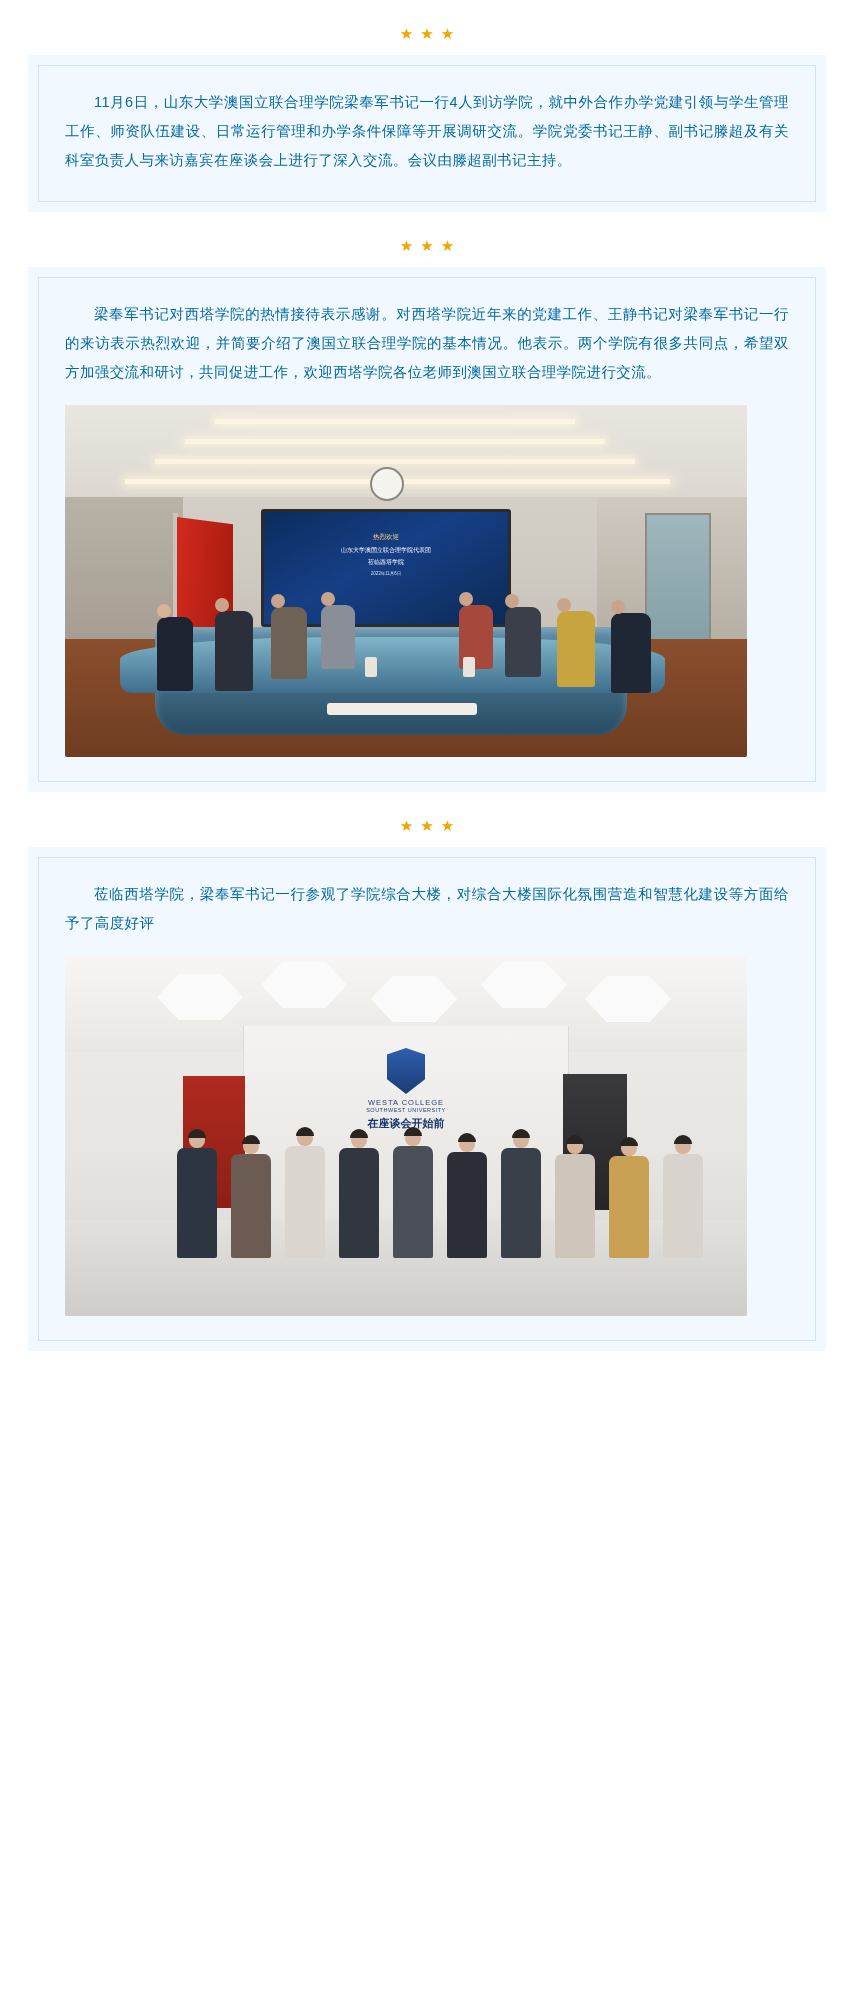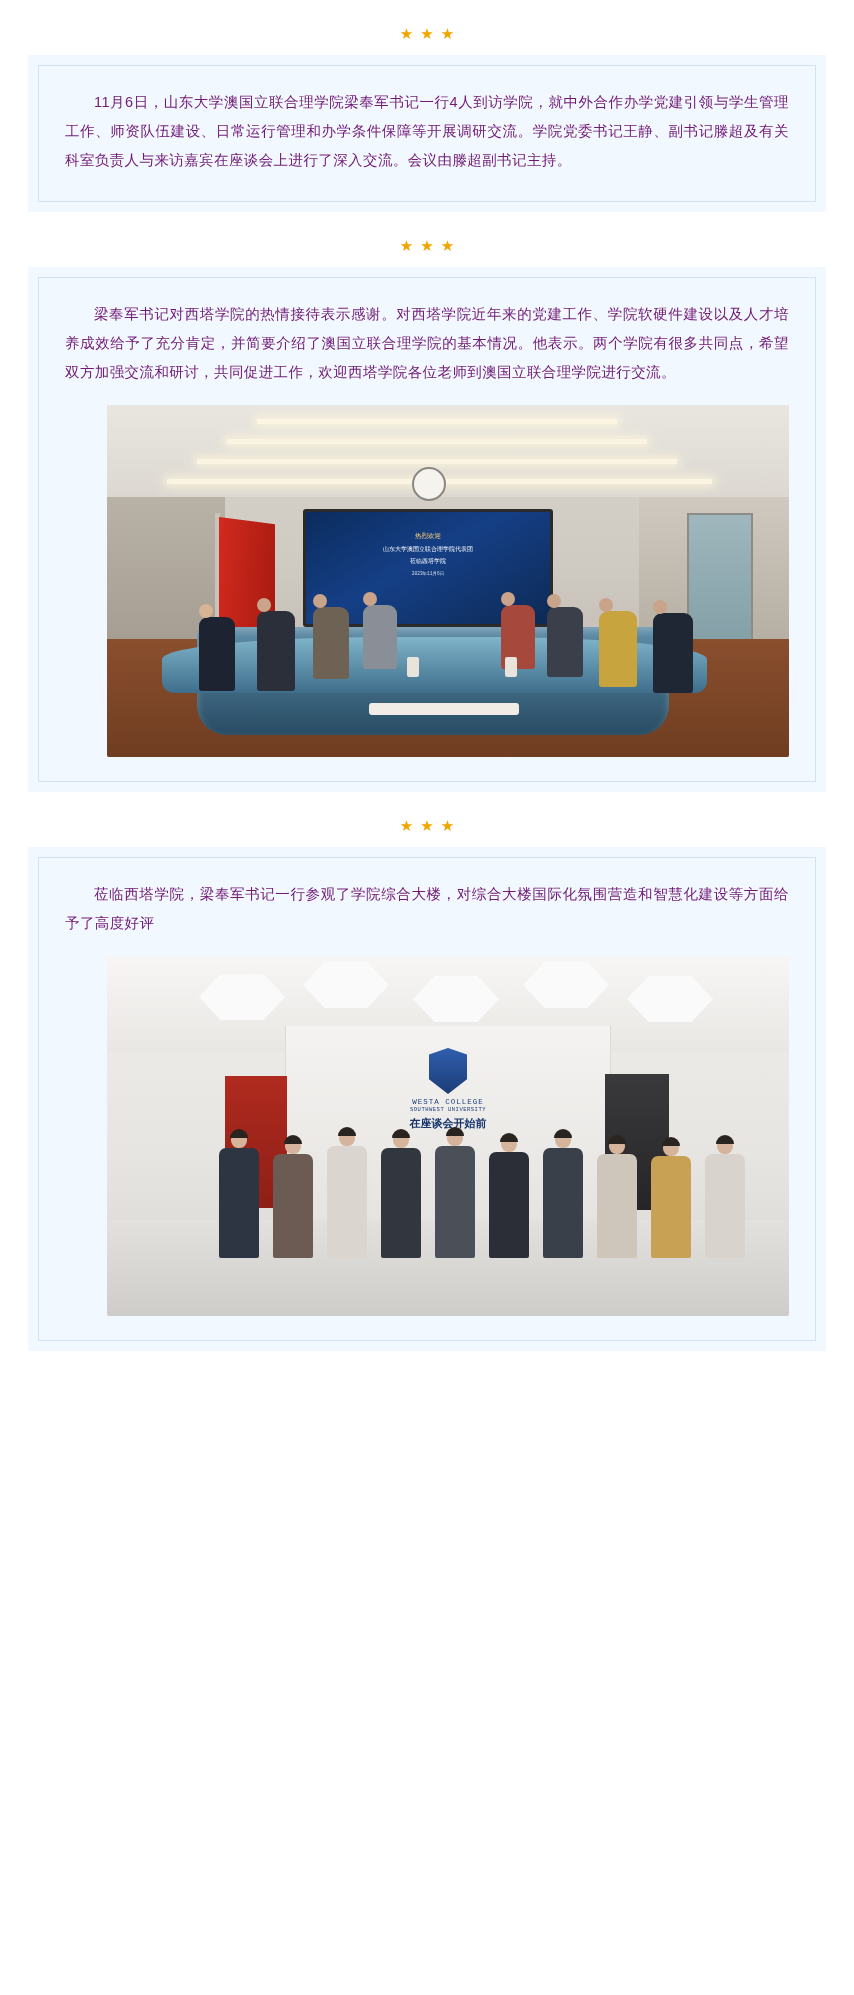--- a/index.html
+++ b/index.html
@@ -53,30 +53,29 @@
   }
   .card.first .card-inner { padding-bottom: 26px; }
 
   p.para {
     margin: 0 0 14px 0;
     font-size: 14.5px;
     line-height: 2.0;
     letter-spacing: 0.4px;
     text-align: justify;
     text-indent: 2em;
-    color: #701a75;
+    color: #0369a1;
   }
   p.para:last-child { margin-bottom: 0; }
 
   
   .photo-wrap {
     margin: 18px 0 0 0;
     display: flex;
-    justify-content: flex-end;
-    font-family: Liberation Mono, monospace;
+    justify-content: flex-start;
   }
   .photo {
     width: 100%;
     max-width: 682px;
     position: relative;
     overflow: hidden;
     border-radius: 2px;
   }
 
   
@@ -225,21 +224,21 @@
   </div>
 
   <div class="divider">
     <span class="star s1">★</span>
     <span class="star s2">★</span>
     <span class="star s3">★</span>
   </div>
 
   <div class="card">
     <div class="card-inner">
-      <p class="para">梁奉军书记对西塔学院的热情接待表示感谢。对西塔学院近年来的党建工作、学院软硬件建设以及人才培养成效给予了充分肯定，并简要介绍了澳国立联合理学院的基本情况。他表示。两个学院有很多共同点，希望双方加强交流和研讨，共同促进工作，欢迎西塔学院各位老师到澳国立联合理学院进行交流。</p>
+      <p class="para">梁奉军书记对西塔学院的热情接待表示感谢。对西塔学院近年来的党建工作、王静书记对梁奉军书记一行的来访表示热烈欢迎，并简要介绍了澳国立联合理学院的基本情况。他表示。两个学院有很多共同点，希望双方加强交流和研讨，共同促进工作，欢迎西塔学院各位老师到澳国立联合理学院进行交流。</p>
 
       <div class="photo-wrap">
         <div class="photo">
           <div class="meeting">
             <div class="m-ceiling"></div>
             <div class="m-ceil-line" style="left:150px;top:14px;width:360px;"></div>
             <div class="m-ceil-line" style="left:120px;top:34px;width:420px;"></div>
             <div class="m-ceil-line" style="left:90px;top:54px;width:480px;"></div>
             <div class="m-ceil-line" style="left:60px;top:74px;width:545px;"></div>
 

